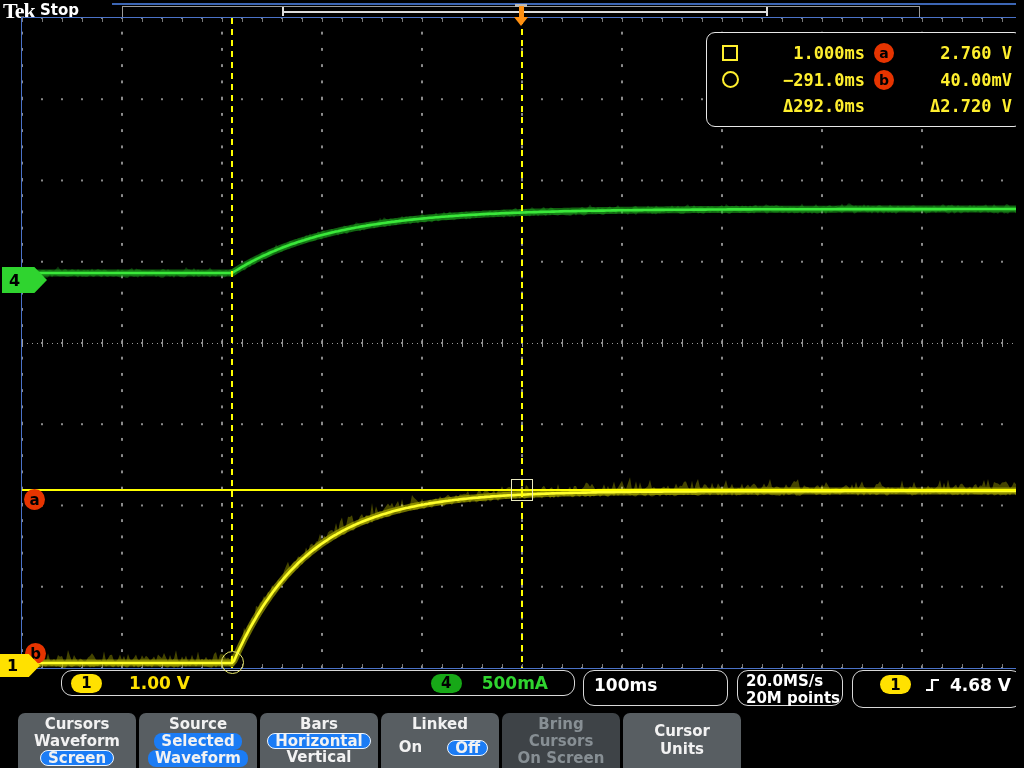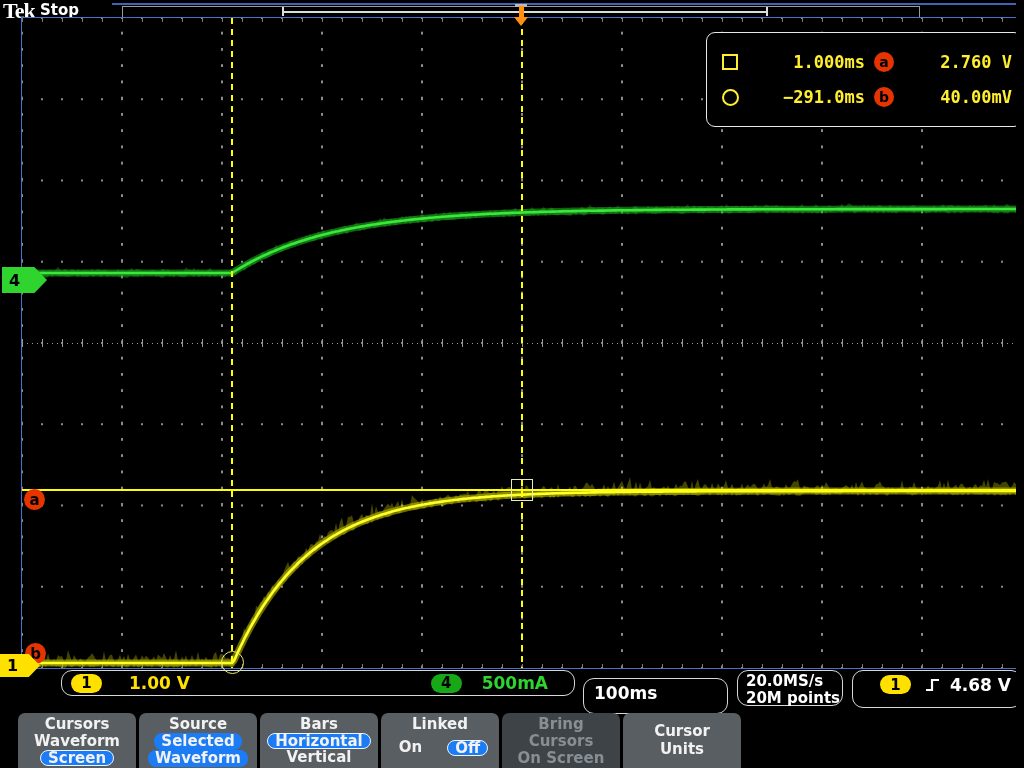--- a/index.html
+++ b/index.html
@@ -66,21 +66,21 @@
   .ro-sq{width:12px;height:12px;border:2px solid #ffef2e;}
   .ro-ci{width:13px;height:13px;border:2px solid #ffef2e;border-radius:50%;}
   .ro-ab{width:20px;height:20px;border-radius:50%;background:#e63400;color:#000;font-size:14px;
          display:flex;align-items:center;justify-content:center;font-family:"DejaVu Sans",sans-serif;}
 
   
   #bstrip{position:absolute;left:0;top:668px;width:1024px;height:42px;}
   .bbox{position:absolute;border:1.5px solid #d8d8d8;border-radius:11px;background:#000;color:#fff;
         font-weight:bold;font-size:17px;}
   #box-ch{left:61px;top:2px;width:512px;height:24px;display:flex;align-items:center;}
-  #box-hs{left:583px;top:2px;width:145px;height:36px;padding:4px 0 0 10px;box-sizing:border-box;margin-top:8px;}
+  #box-hs{left:583px;top:2px;width:145px;height:36px;padding:4px 0 0 10px;box-sizing:border-box;}
   #box-sr{left:737px;top:2px;width:106px;height:36px;padding:2px 0 0 8px;box-sizing:border-box;
           font-size:15px;line-height:17px;}
   #box-tr{left:852px;top:2px;width:168px;height:36px;display:flex;align-items:flex-start;}
   .chbadge{width:31px;height:19px;border-radius:10px;color:#000;font-size:15px;font-weight:bold;
            display:flex;align-items:center;justify-content:center;flex:none;}
   .chbadge.y{background:#ffe100;} .chbadge.g{background:#17a817;}
   #ch1-scale{color:#ffe100;margin-left:27px;}
   #ch4-scale{color:#2fd42f;margin-left:20px;margin-right:26px;}
   #box-ch .chbadge.y{margin-left:9px;} #box-ch .chbadge.g{margin-left:auto;}
   #box-tr .chbadge.y{margin-left:27px;margin-top:4px;}
@@ -162,20 +162,26 @@
     <div class="ro-row">
       <span class="ro-icon">
           <span class="ro-ci"></span>
         </span>
       <span class="ro-time">−291.0ms</span>
       <span class="ro-badge">
           <span class="ro-ab">b</span>
         </span>
       <span class="ro-val">40.00mV</span>
     </div>
+    <div class="ro-row">
+      <span class="ro-icon"></span>
+      <span class="ro-time">Δ292.0ms</span>
+      <span class="ro-badge"></span>
+      <span class="ro-val">Δ2.720 V</span>
+    </div>
   </div>
 
   <div id="bstrip">
     <div class="bbox" id="box-ch">
       <span class="chbadge y">1</span>
       <span id="ch1-scale">1.00 V</span>
       <span class="chbadge g">4</span>
       <span id="ch4-scale">500mA</span>
     </div>
     <div class="bbox" id="box-hs">

